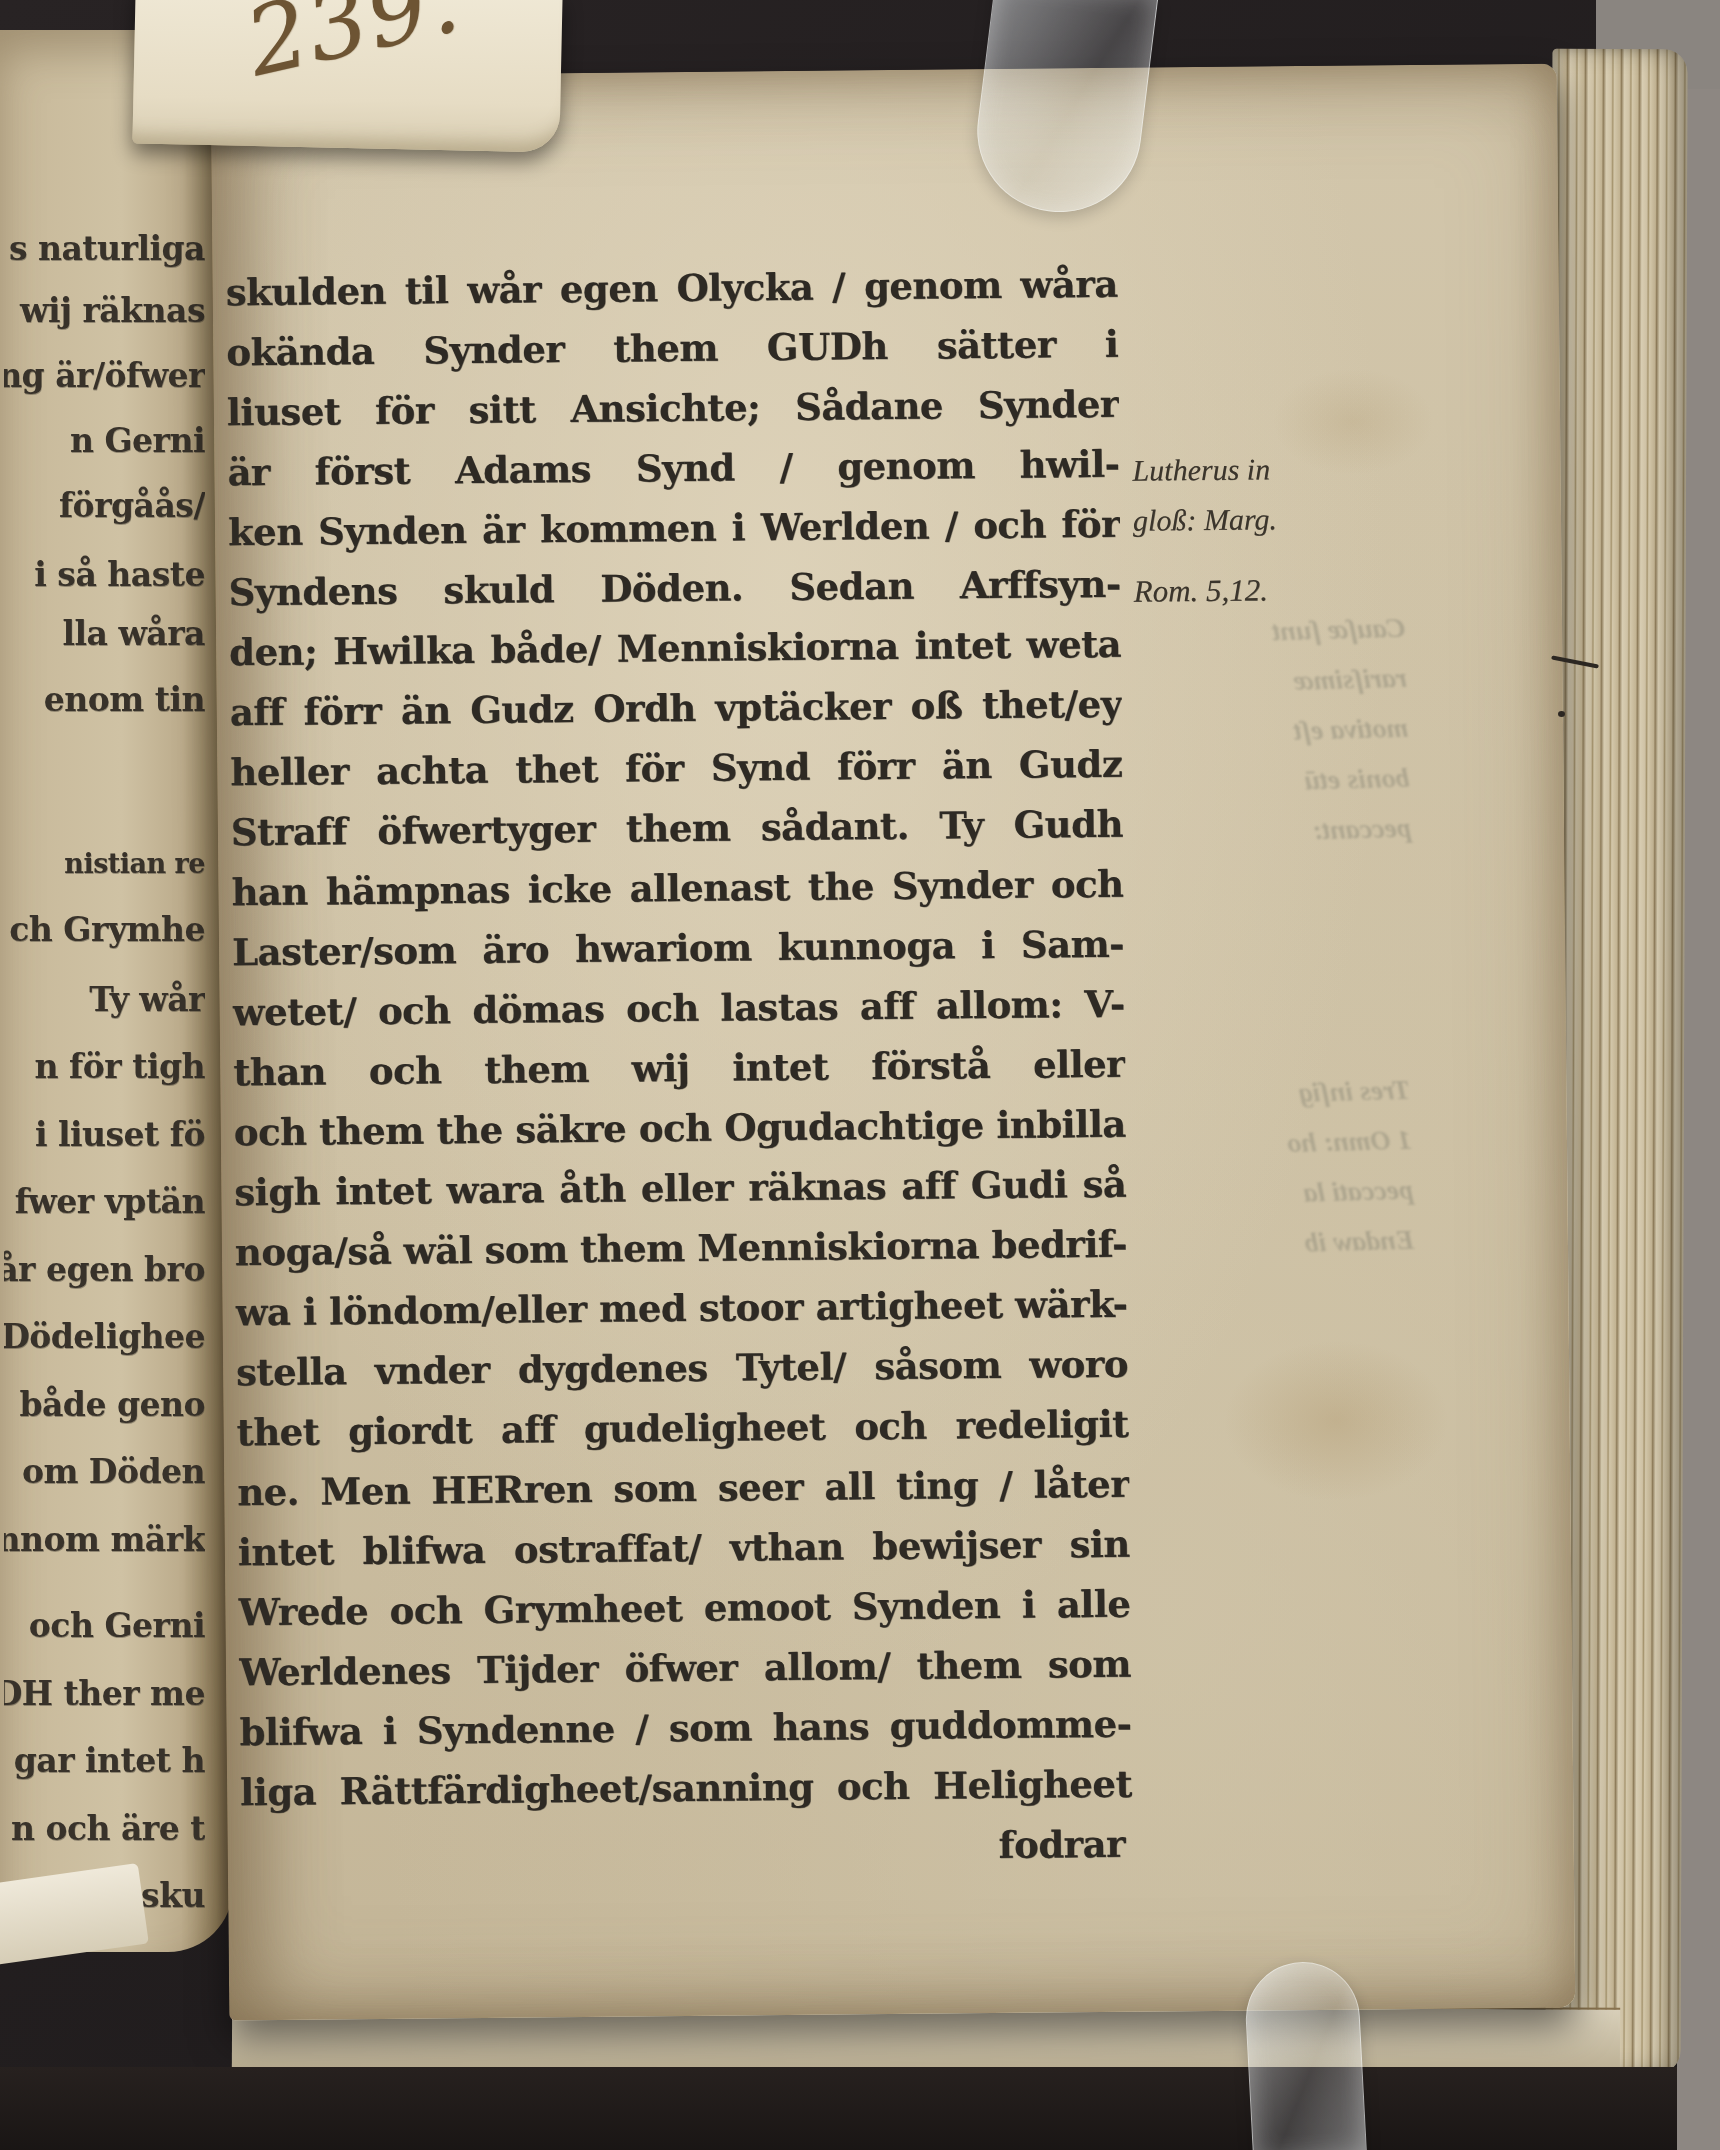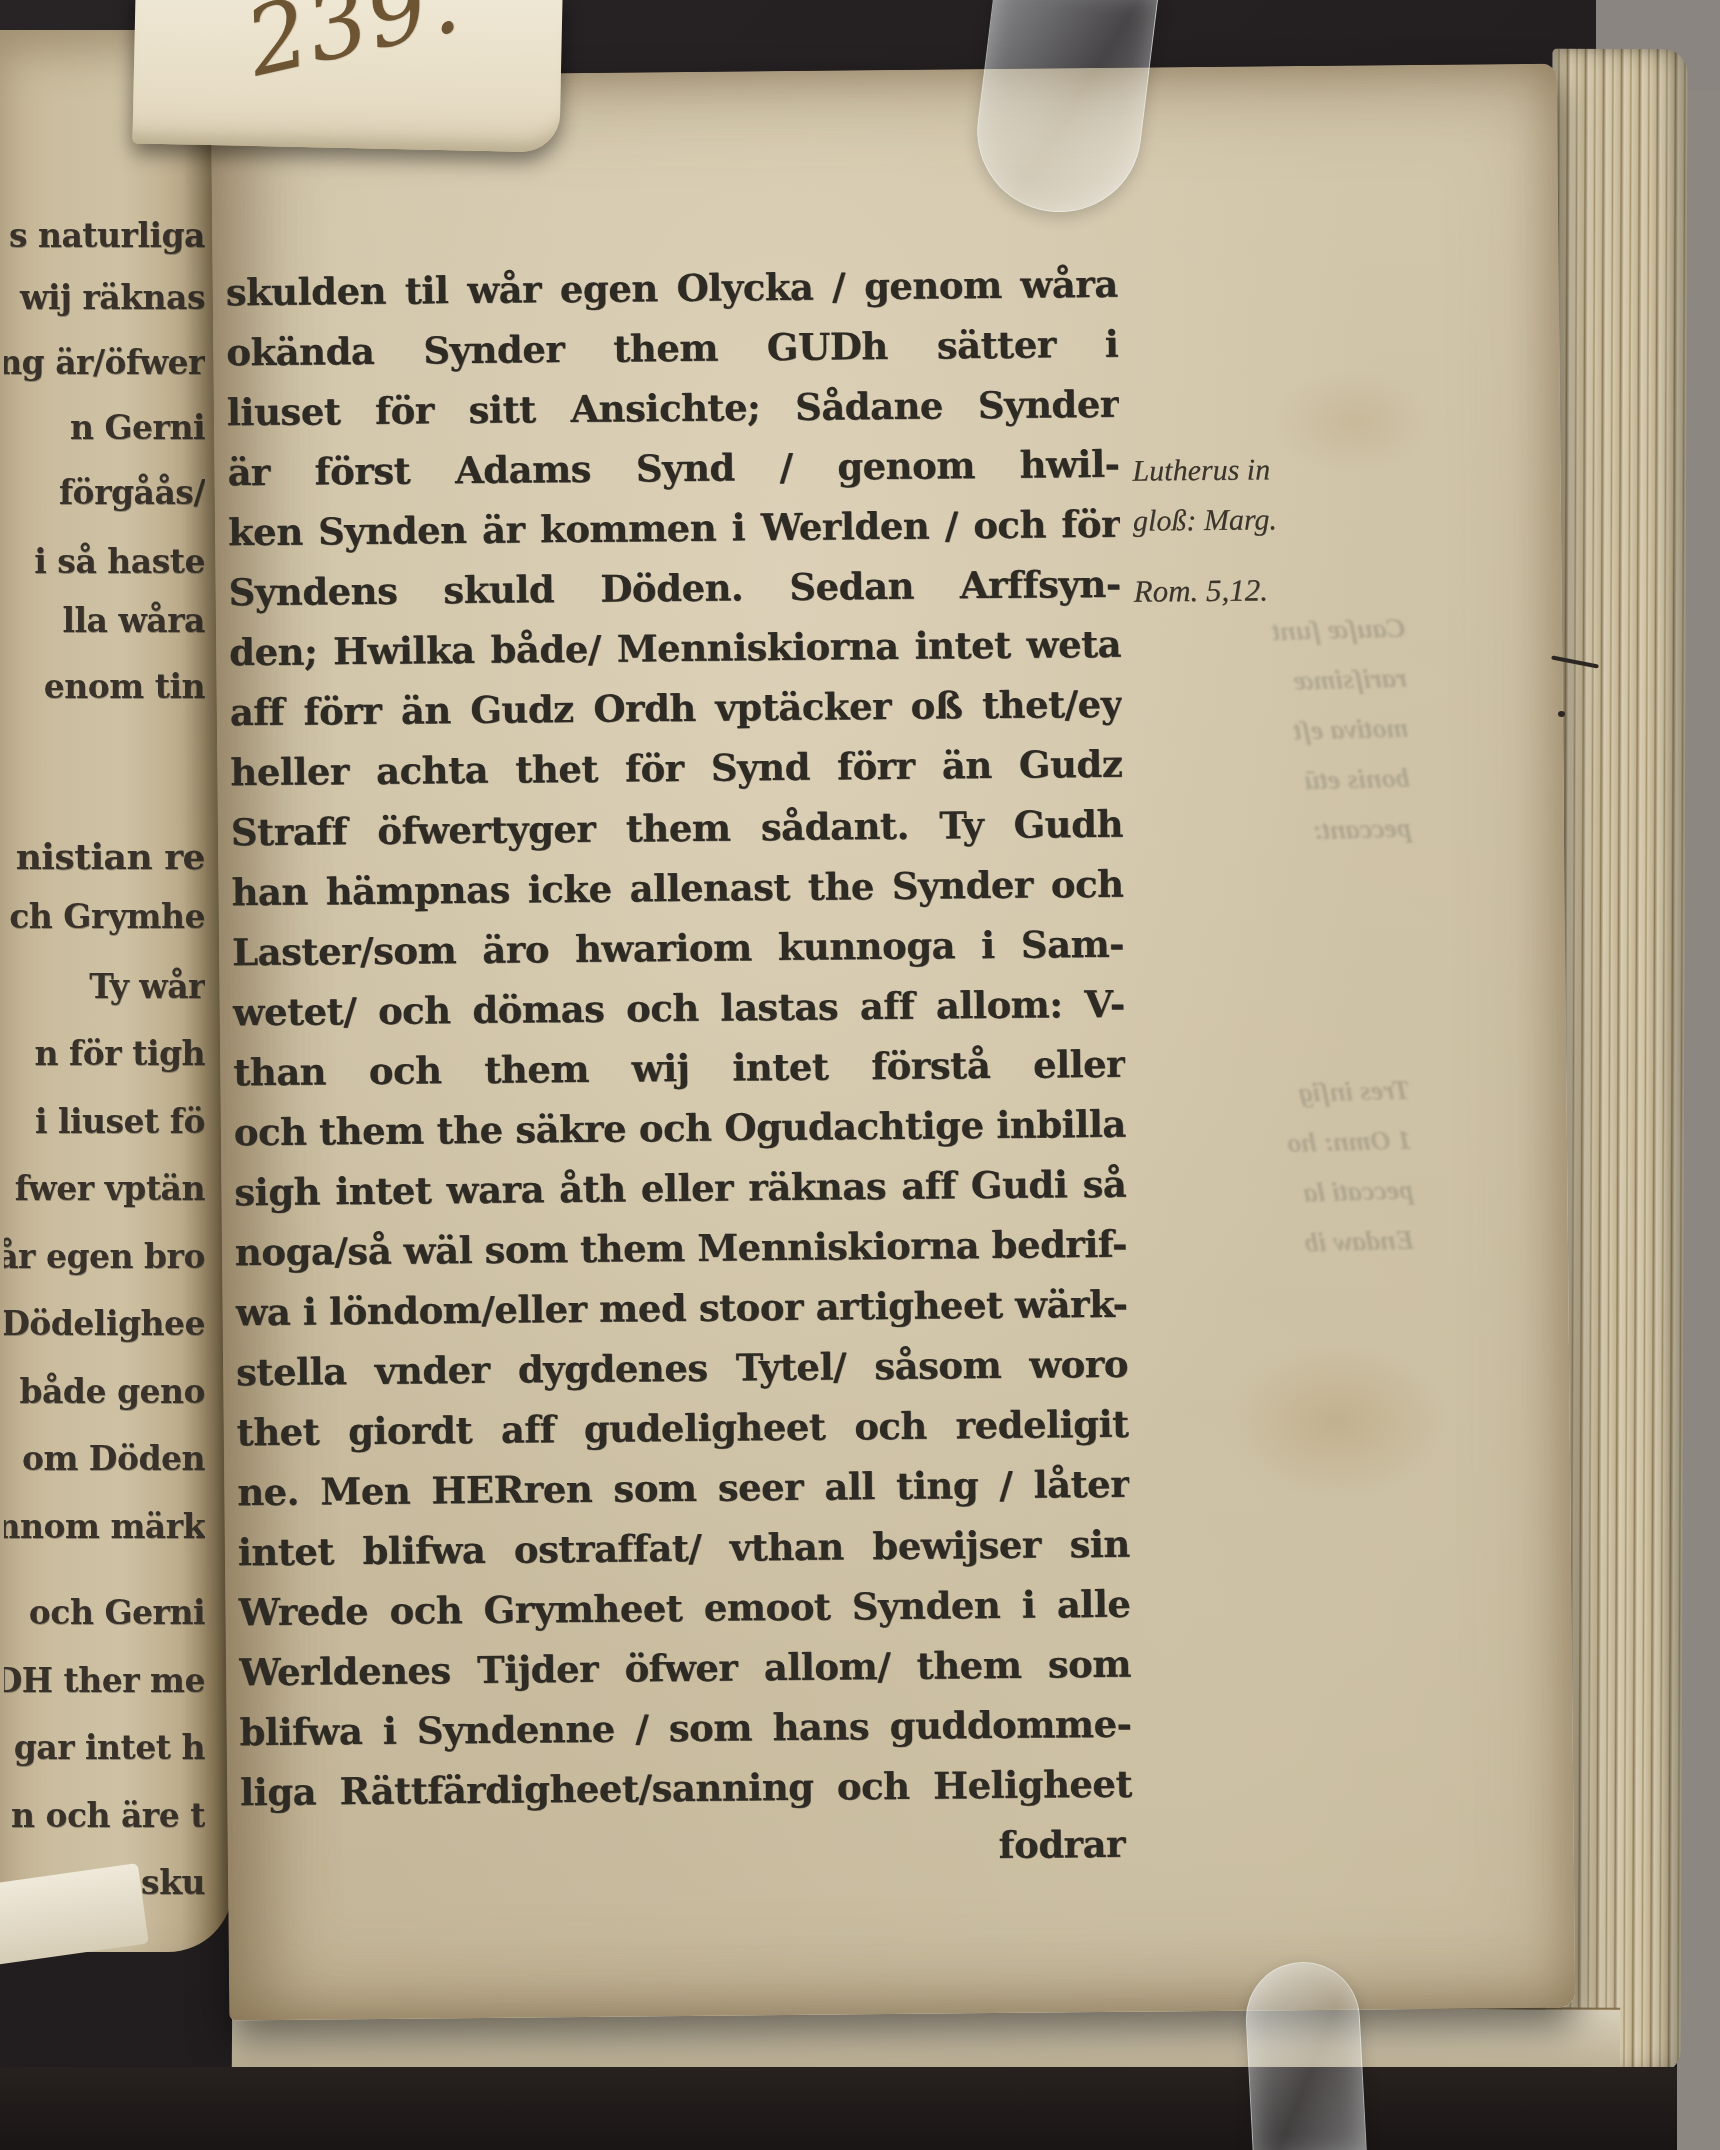--- a/index.html
+++ b/index.html
@@ -15,23 +15,23 @@
   .bg-tr { right:0; top:0; width:124px; height:89px; background:#8a8580; }
   .leather-corner { left:-21.6px; top:38px; width:184px; height:135px;
     background:linear-gradient(110deg,#4a3526,#2b1f15 70%); border-radius:7.6px 38px 21.6px 7.6px; }
 
   
   .left-page { left:0; top:30px; width:233px; height:1922px; z-index:2;
     background:linear-gradient(90deg,#c7b899 0%,#cfc2a4 52%,#bcac8c 78%,#97845f 93%,#6f5c40 100%);
     border-radius:0 14px 65px 0; box-shadow:inset 0 21.6px 43px rgba(90,70,40,.35); }
   .lp-frag { position:absolute; right:28px; width:201px; overflow:hidden;
     direction:rtl; white-space:nowrap; font-weight:bold; font-size:33px;
-    letter-spacing:-0.5px; color:#38322a; text-shadow:0.5px 0.5px 0.5px rgba(56,50,42,.4); }
+    letter-spacing:-0.5px; color:#38322a; text-shadow:0.5px 0.5px 0.5px rgba(56,50,42,.4);margin-top:13px; }
   .lp-frag > span { direction:ltr; unicode-bidi:bidi-override; }
-  .lp-small { font-size:36px; }
+  .lp-small { font-size:27px; }
 
   
   .fore-edge { left:1549px; top:49px; width:135px; height:2025px; z-index:2;
     transform:rotate(.2deg);
     background:repeating-linear-gradient(90deg,
       #d8cdb2 0px,#cfc2a5 4.9px,#a6956f 6.5px,#d3c7aa 8px,#c3b493 13.5px,#8f7d5b 15px,#d8cdb2 18px);
     border-radius:4.3px 24px 24px 4.3px;
     box-shadow:inset -13px 0 25px rgba(0,0,0,.28), inset 7.6px 0 9.7px rgba(0,0,0,.18); }
 
   

